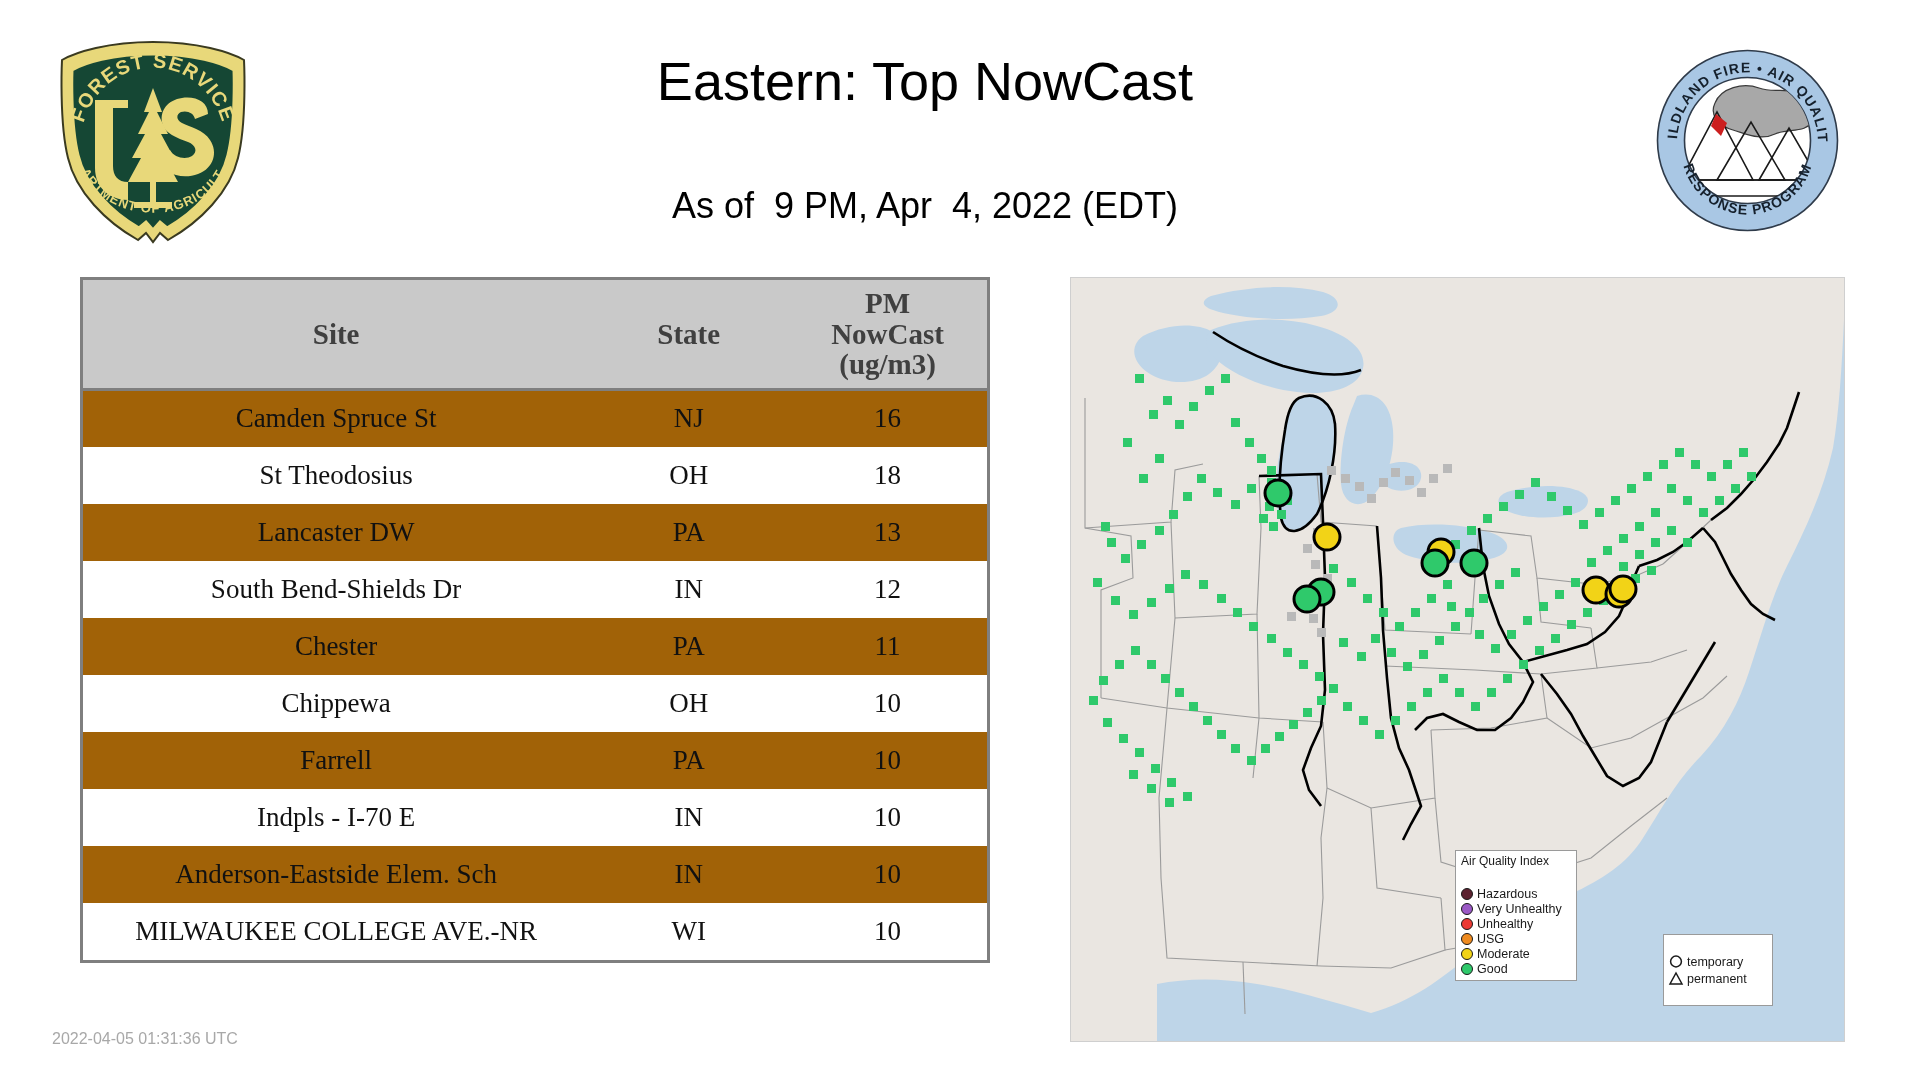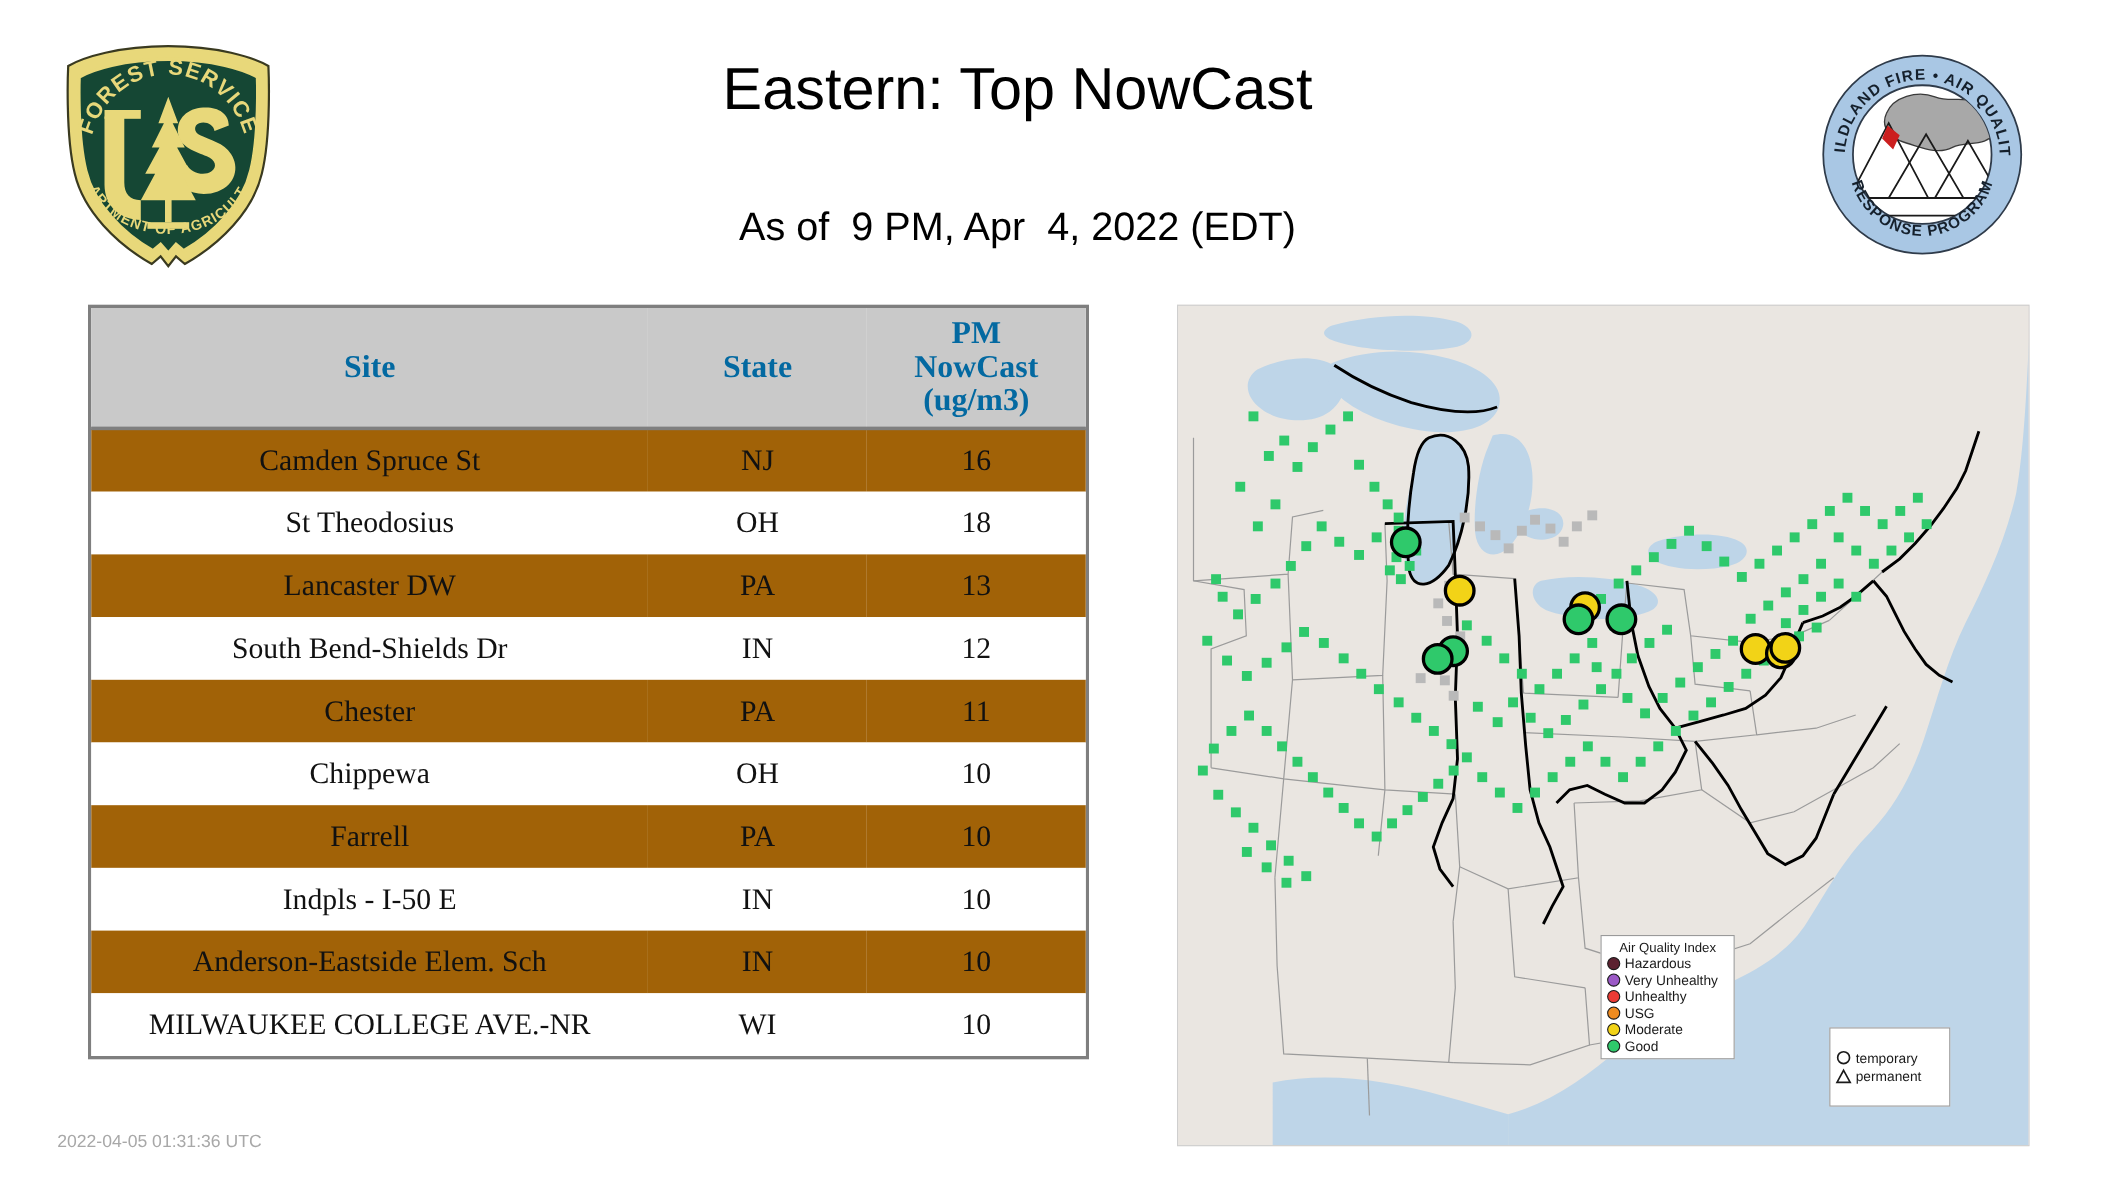--- a/index.html
+++ b/index.html
@@ -63,21 +63,21 @@
   table#nowcast-table {
     border-collapse: collapse;
     width: 100%;
     font-family: "Liberation Serif", serif;
   }
   table#nowcast-table th {
     background: #c9c9c9;
     border-bottom: 3px solid #7f7f7f;
     font-weight: bold;
     font-size: 29px;
-    color: #0369a1;
+    color: #404040;
     padding: 8px 4px;
     line-height: 1.06;
     vertical-align: middle;
     text-align: center;
   }
   table#nowcast-table th.site-col  { width: 56%; }
   table#nowcast-table th.state-col { width: 22%; }
   table#nowcast-table th.val-col   { width: 22%; }
   table#nowcast-table td {
     font-size: 27px;
@@ -111,22 +111,22 @@
     font-family: "Liberation Sans", sans-serif;
     color: #1a1a1a;
   }
   #aqi-legend {
     left: 384px; top: 572px;
     width: 122px;
     padding: 3px 5px 4px 5px;
   }
   #aqi-legend .legend-title {
     font-size: 12px;
-    text-align: center;
-    margin-bottom: 0;
+    text-align: left;
+    margin-bottom: 18px;
     white-space: nowrap;
   }
   #aqi-legend .legend-row {
     display: flex; align-items: center;
     height: 15px;
     font-size: 12.5px;
     white-space: nowrap;
   }
   #aqi-legend .swatch {
     width: 12px; height: 12px; border-radius: 50%;
@@ -272,21 +272,21 @@
             <td>Chippewa</td>
             <td>OH</td>
             <td>10</td>
           </tr>
           <tr class="row-odd">
             <td>Farrell</td>
             <td>PA</td>
             <td>10</td>
           </tr>
           <tr class="row-even">
-            <td>Indpls - I-50 E</td>
+            <td>Indpls - I-70 E</td>
             <td>IN</td>
             <td>10</td>
           </tr>
           <tr class="row-odd">
             <td>Anderson-Eastside Elem. Sch</td>
             <td>IN</td>
             <td>10</td>
           </tr>
           <tr class="row-even">
             <td>MILWAUKEE COLLEGE AVE.-NR</td>

